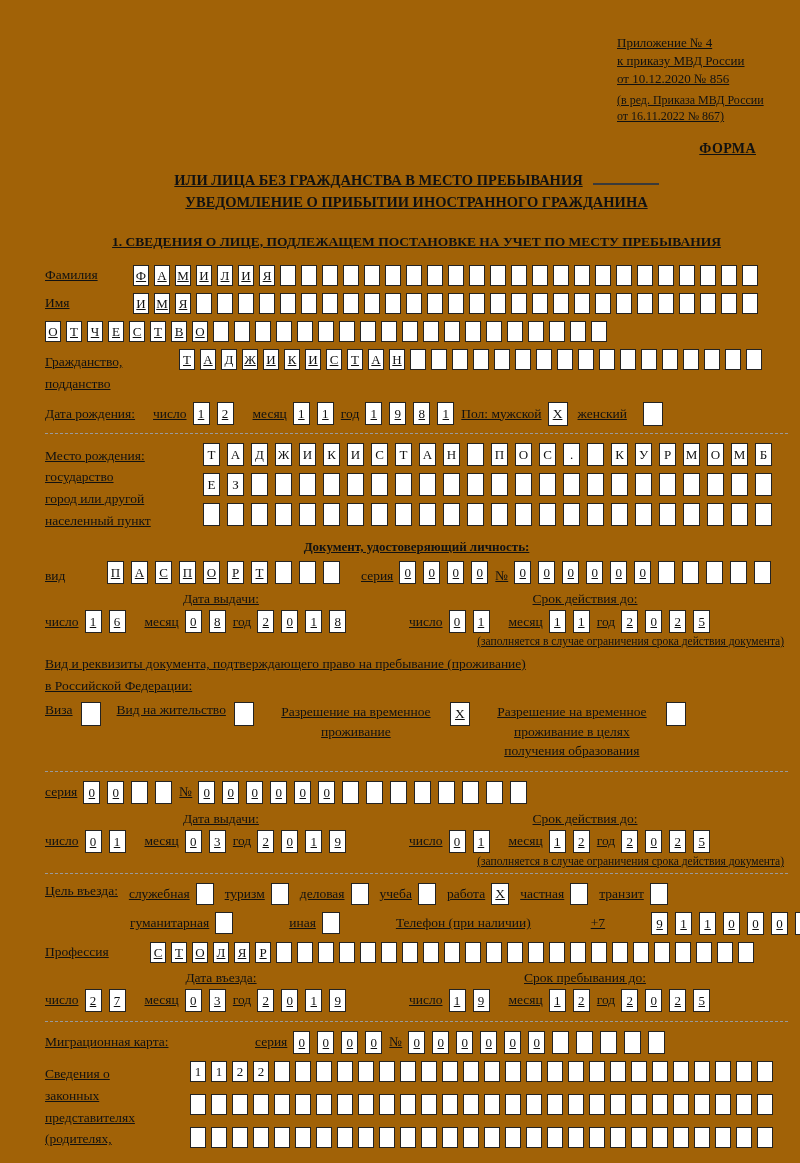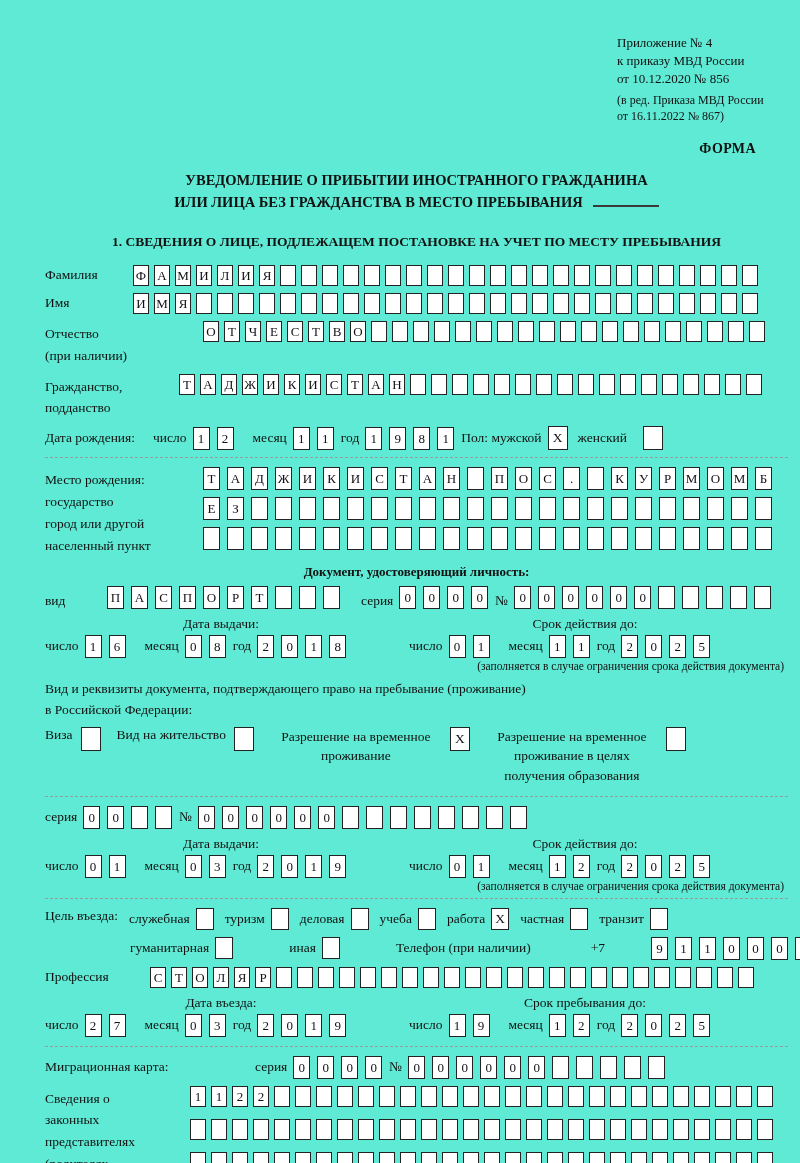--- a/index.html
+++ b/index.html
@@ -1,20 +1,20 @@
 <!DOCTYPE html>
 <html><head>
 <meta charset="utf-8">
 <style>
   html,body { margin:0; padding:0; background:#ffffff; }
   .page {
     width:800px; height:1163px; box-sizing:border-box; overflow:hidden;
     padding:34px 12px 0 45px;
     font-family:"Liberation Serif","DejaVu Serif",serif;
-    font-size:13.5px; color:#111; background:#5eead4;
+    font-size:13.5px; color:#111; background:#a16207;text-decoration:underline;
   }
   
   .hdr { margin-left:572px; line-height:1.38; font-size:13px; }
   .hdr .sub { font-size:12px; }
   .hdr .subwrap { margin-top:4px; }
   .forma { text-align:right; padding-right:32px; font-weight:bold; font-size:14px; margin-top:16px; letter-spacing:.4px; }
   
   .title { text-align:center; font-weight:bold; font-size:14.5px; line-height:1.55; margin-top:12px; }
   .title-underline { display:inline-block; width:66px; border-bottom:2px solid #3a3a3a; height:12px; margin-left:10px; }
   .sec-heading { text-align:center; font-weight:bold; font-size:13.5px; margin-top:20px; margin-bottom:15px; }
@@ -70,22 +70,22 @@
     <div>от 10.12.2020 № 856</div>
     <div class="subwrap">
       <div class="sub">(в ред. Приказа МВД России</div>
       <div class="sub">от 16.11.2022 № 867)</div>
     </div>
   </div>
 
   <div class="forma">ФОРМА</div>
 
   <div class="title">
+    <div><span>ИЛИ ЛИЦА БЕЗ ГРАЖДАНСТВА В МЕСТО ПРЕБЫВАНИЯ</span><span class="title-underline"></span></div>
     <div>УВЕДОМЛЕНИЕ О ПРИБЫТИИ ИНОСТРАННОГО ГРАЖДАНИНА</div>
-    <div><span>ИЛИ ЛИЦА БЕЗ ГРАЖДАНСТВА В МЕСТО ПРЕБЫВАНИЯ</span><span class="title-underline"></span></div>
   </div>
 
   <div class="sec-heading">1. СВЕДЕНИЯ О ЛИЦЕ, ПОДЛЕЖАЩЕМ ПОСТАНОВКЕ НА УЧЕТ ПО МЕСТУ ПРЕБЫВАНИЯ</div>
 
   <div class="frow">
     <span class="lbl w88">Фамилия</span>
     <span class="cells sm">
         <span class="cell">Ф</span>
         <span class="cell">А</span>
         <span class="cell">М</span>
@@ -149,24 +149,20 @@
         <span class="cell"></span>
         <span class="cell"></span>
         <span class="cell"></span>
         <span class="cell"></span>
         <span class="cell"></span>
         <span class="cell"></span>
       </span>
   </div>
 
   <div class="frow">
-    <span class="lblblock w158">
-      <div>Отчество</div>
-      <div>(при наличии)</div>
-    </span>
     <span class="cells sm">
         <span class="cell">О</span>
         <span class="cell">Т</span>
         <span class="cell">Ч</span>
         <span class="cell">Е</span>
         <span class="cell">С</span>
         <span class="cell">Т</span>
         <span class="cell">В</span>
         <span class="cell">О</span>
         <span class="cell"></span>

